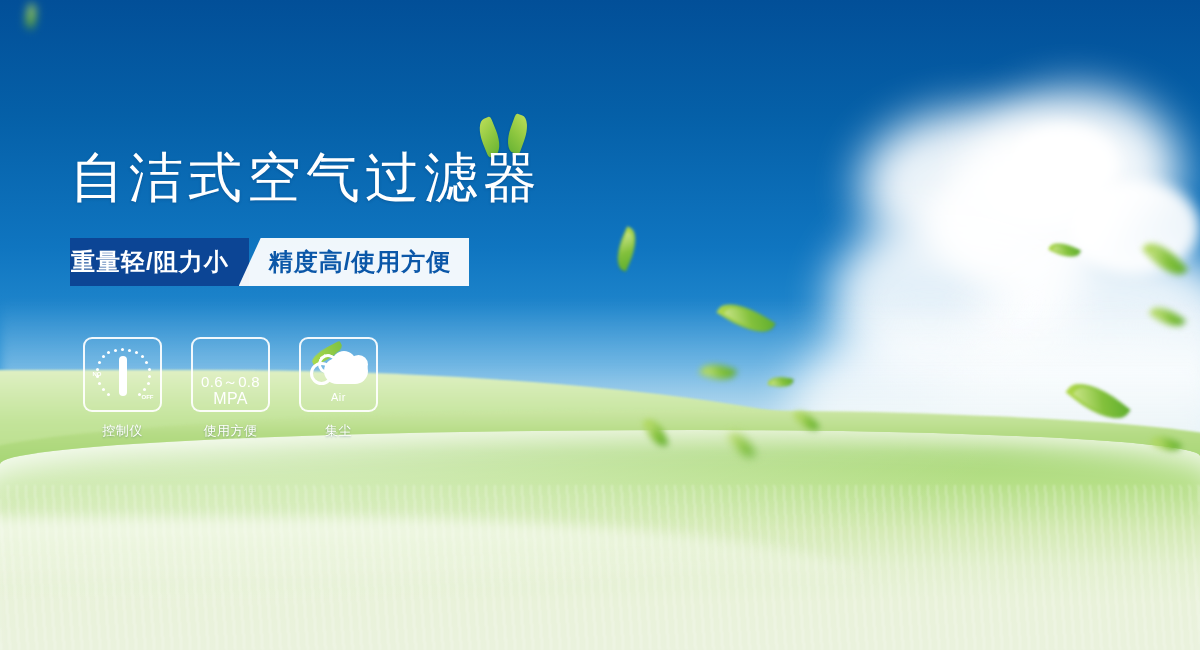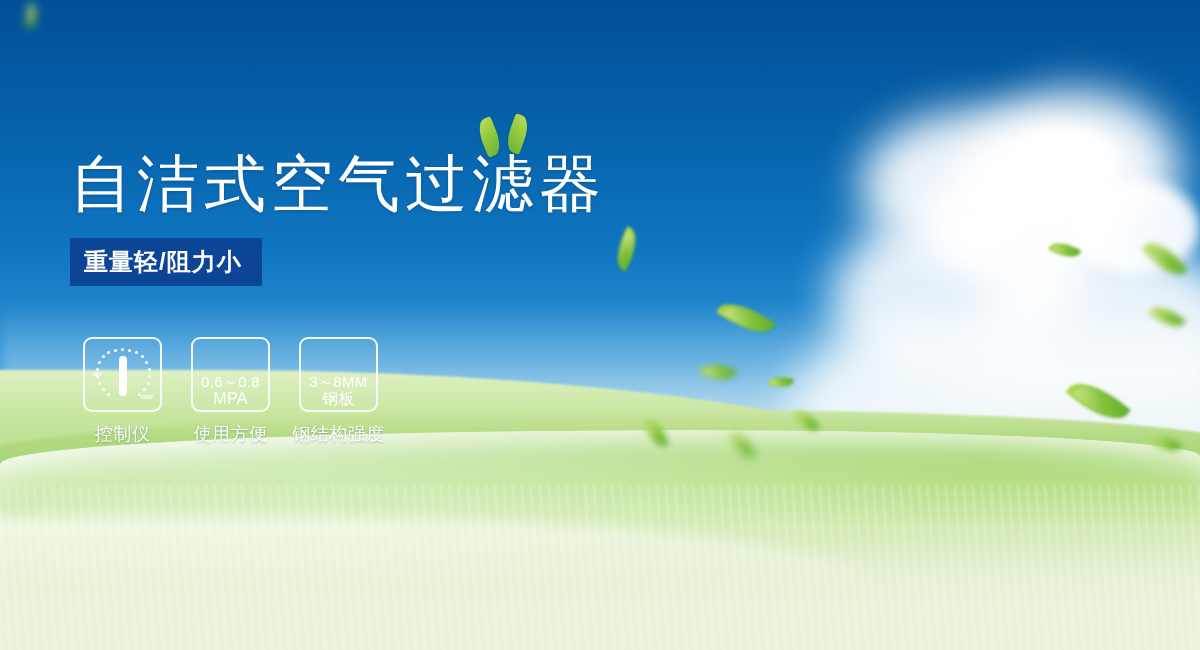--- a/index.html
+++ b/index.html
@@ -65,55 +65,55 @@
   .leaf::after{content:"";position:absolute;left:12%;top:12%;width:76%;height:76%;
     background:linear-gradient(135deg,rgba(255,255,255,.35),rgba(255,255,255,0) 60%);
     border-radius:0 80% 0 80%;}
   .leaf.blur1{filter:blur(1.4px);}
   .leaf.blur2{filter:blur(3px);}
   .leaf.blur3{filter:blur(5px);}
 
   
   .headline{
     position:absolute;left:70px;top:142px;
-    font-size:62px;letter-spacing:5px;color:#ffffff;
+    font-size:54px;letter-spacing:5px;color:#ffffff;
     font-weight:300;white-space:nowrap;
     text-shadow:0 1px 3px rgba(0,35,80,.25);
   }
   .sprout{position:absolute;left:479px;top:112px;width:60px;height:46px;}
   .sprout i{position:absolute;display:block;width:17px;height:38px;
     background:linear-gradient(150deg,#c0e05a,#8cc63f 55%,#63b032);
     border-radius:60% 10% 60% 10%;box-shadow:0 1px 2px rgba(0,60,20,.25);}
   .sprout i.l{left:2px;top:6px;transform:rotate(-22deg);}
   .sprout i.r{left:30px;top:3px;transform:rotate(20deg) scaleX(-1);}
 
   
   .subbar{position:absolute;left:70px;top:238px;height:48px;display:flex;align-items:stretch;}
   .sub-a{
     background:#0c4595;color:#fff;display:flex;align-items:center;
-    padding:0 20px 0 14px;font-size:24px;letter-spacing:1px;font-weight:600;
+    padding:0 20px 0 1px;font-size:24px;letter-spacing:1px;font-weight:600;
   }
   .sub-b{
     position:relative;background:rgba(255,255,255,.94);color:#0b57a8;
     display:flex;align-items:center;padding:0 18px 0 30px;
     font-size:24px;letter-spacing:1px;font-weight:600;
     clip-path:polygon(22px 0,100% 0,100% 100%,0 100%);
     margin-left:-10px;
   }
 
   
   .features{position:absolute;left:85px;top:337px;display:flex;gap:33px;}
   .feat{width:75px;display:flex;flex-direction:column;align-items:center;}
   .feat .box{
     width:75px;height:71px;border:2px solid rgba(255,255,255,.92);
     border-radius:9px;position:relative;display:flex;flex-direction:column;
     align-items:center;justify-content:center;overflow:hidden;
     background:rgba(255,255,255,.04);
   }
-  .feat .cap{margin-top:10px;color:#fff;font-size:18px;letter-spacing:.5px;white-space:nowrap;
+  .feat .cap{margin-top:10px;color:#fff;font-size:13px;letter-spacing:.5px;white-space:nowrap;
     text-shadow:0 1px 2px rgba(0,40,90,.3);}
   .boxtext{color:#fff;font-size:15px;line-height:1.15;text-align:center;letter-spacing:.3px;margin-top:32px;}
   .boxtext .l2{font-size:16px;}
 
   
   .gauge{position:relative;width:58px;height:56px;}
   .gauge .dot{position:absolute;width:3.4px;height:3.4px;background:#fff;border-radius:50%;}
   .gauge .needle{position:absolute;left:50%;top:9px;width:8px;height:40px;margin-left:-4px;
     background:#fff;border-radius:4px;}
   .gauge .tNO{position:absolute;left:-1px;top:24px;font-size:6px;color:#fff;font-weight:700;}
@@ -195,20 +195,21 @@
   <div class="leaf blur2" style="left:648px;top:418px;width:16px;height:30px;transform:rotate(-20deg);"></div>
 
   <div class="sprout">
     <i class="l"></i>
       <i class="r"></i>
   </div>
   <div class="headline">自洁式空气过滤器</div>
 
   <div class="subbar">
     <div class="sub-a">重量轻/阻力小</div>
+    <div class="sub-b">精度高/使用方便</div>
   </div>
 
   <div class="features">
 
     <div class="feat">
       <div class="box">
         <div class="gauge">
           <div class="dot" style="left:27px;top:1px;"></div>
           <div class="dot" style="left:34px;top:2px;"></div>
           <div class="dot" style="left:41px;top:4px;"></div>
@@ -240,25 +241,30 @@
       <div class="box">
         <div class="boxtext">
           <div>0.6～0.8</div>
           <div class="l2">MPA</div>
         </div>
       </div>
       <div class="cap">使用方便</div>
     </div>
 
 
+
     <div class="feat">
       <div class="box">
-        <div class="boxtext">
-          <div>3～8MM</div>
-          <div class="l2">钢板</div>
+        <div class="aircloud">
+          <div class="streak"></div>
+          <div class="c1"></div>
+            <div class="c2"></div>
+            <div class="c3"></div>
+          <div class="s1"></div>
+            <div class="s2"></div>
+          <div class="airtxt">Air</div>
         </div>
       </div>
-      <div class="cap">钢结构强度</div>
-    </div>
-
+      <div class="cap">集尘</div>
+    </div>
 
   </div>
 </div>
 
 </body></html>

